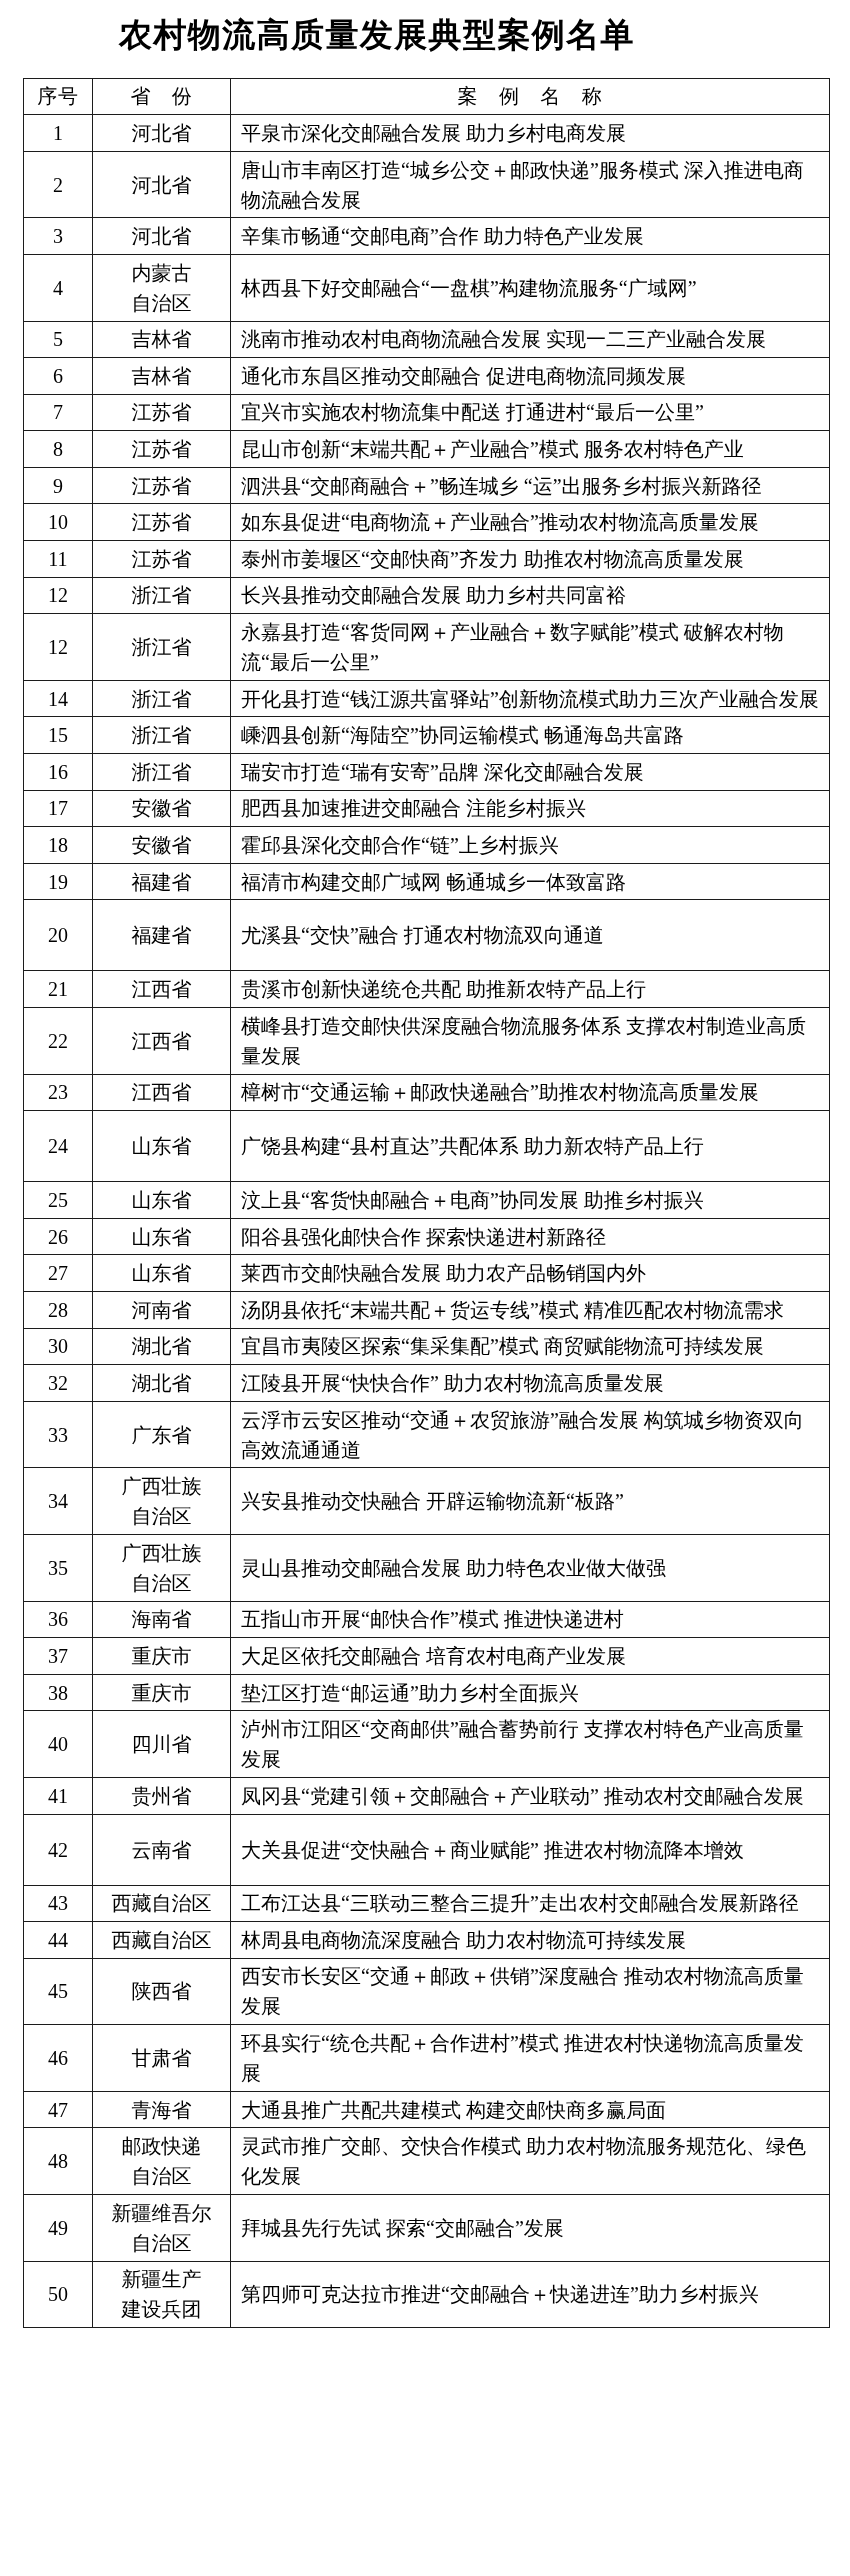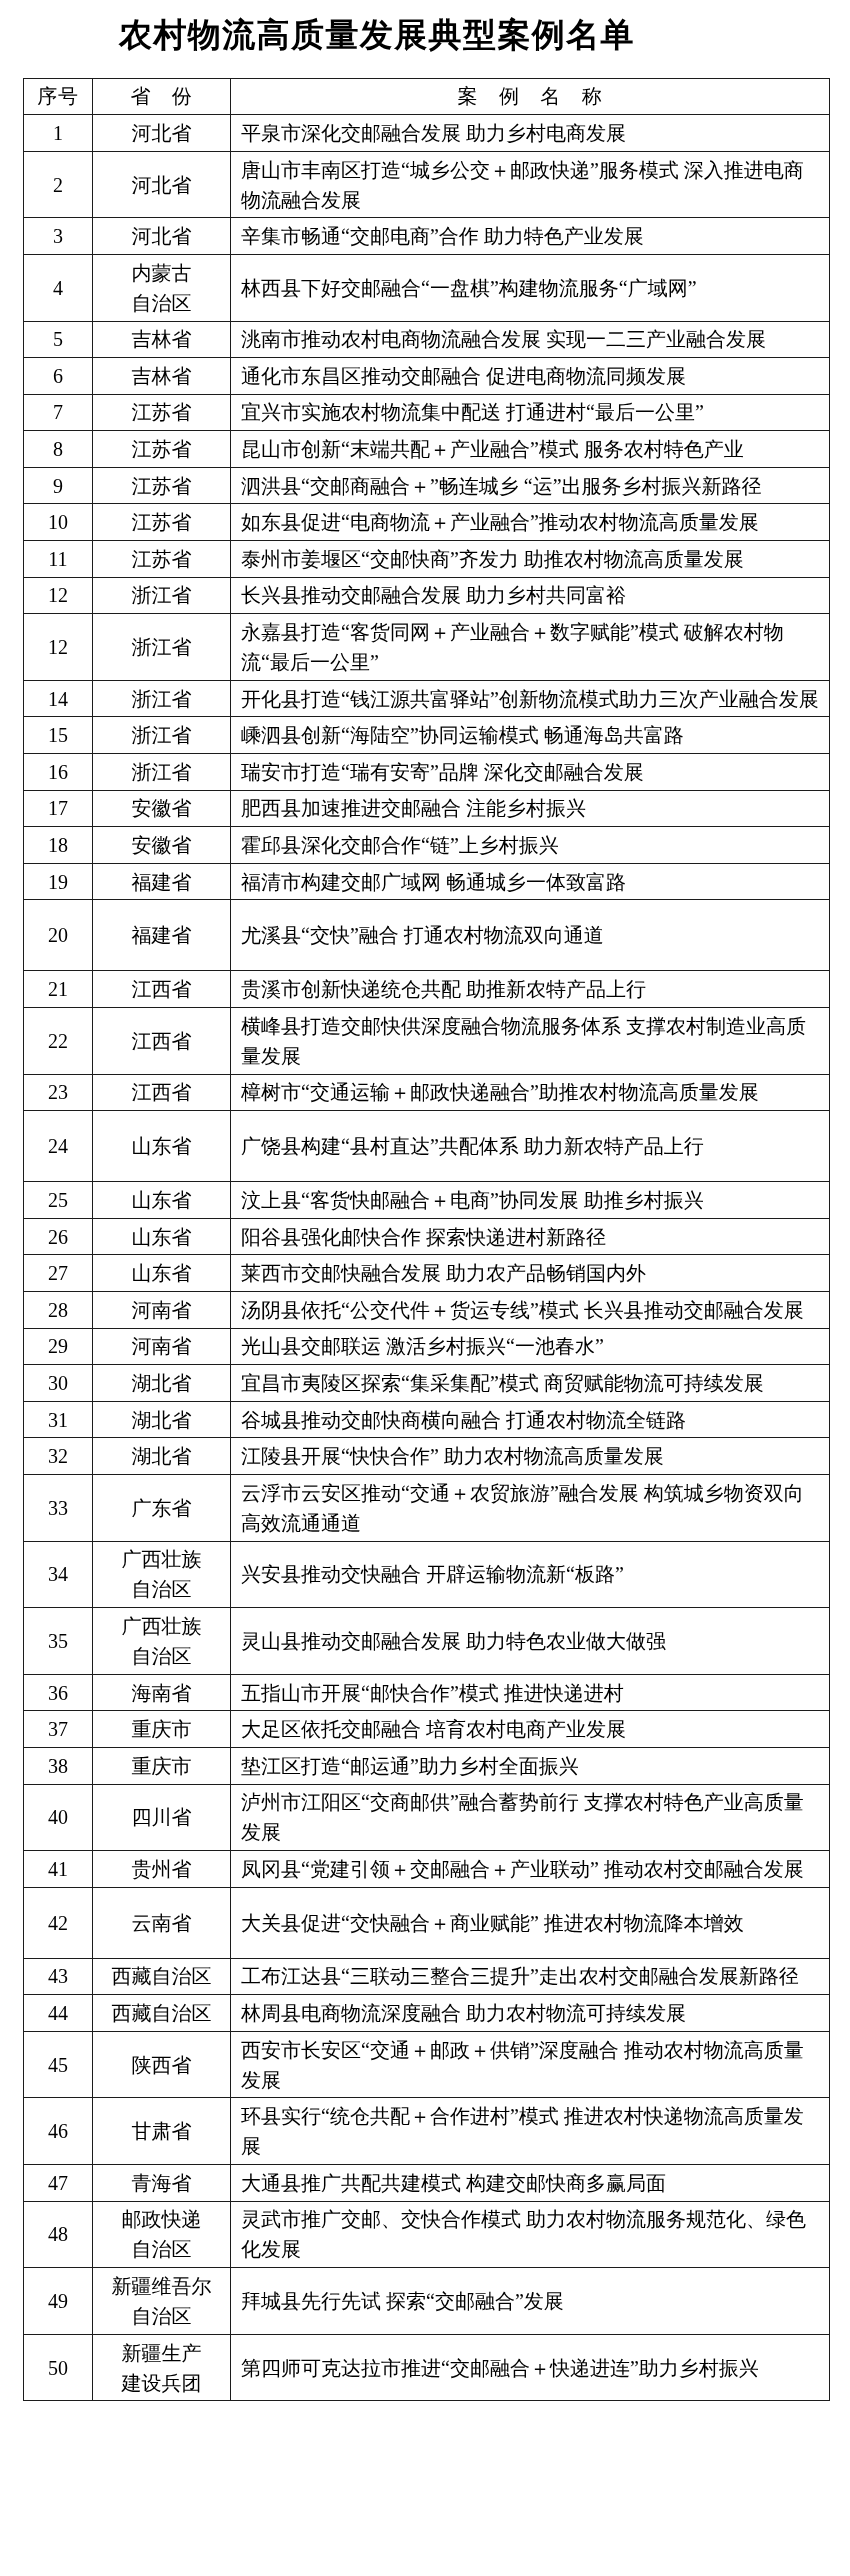--- a/index.html
+++ b/index.html
@@ -216,36 +216,26 @@
           <td class="col-case">阳谷县强化邮快合作 探索快递进村新路径</td>
         </tr>
         <tr class="row-normal">
           <td class="col-no">27</td>
           <td class="col-province">山东省</td>
           <td class="col-case">莱西市交邮快融合发展 助力农产品畅销国内外</td>
         </tr>
         <tr class="row-normal">
           <td class="col-no">28</td>
           <td class="col-province">河南省</td>
-          <td class="col-case">汤阴县依托“公交代件＋货运专线”模式 长兴县推动交邮融合发展</td>
-        </tr>
-        <tr class="row-normal">
-          <td class="col-no">29</td>
-          <td class="col-province">河南省</td>
-          <td class="col-case">光山县交邮联运 激活乡村振兴“一池春水”</td>
+          <td class="col-case">汤阴县依托“末端共配＋货运专线”模式 精准匹配农村物流需求</td>
         </tr>
         <tr class="row-normal">
           <td class="col-no">30</td>
           <td class="col-province">湖北省</td>
           <td class="col-case">宜昌市夷陵区探索“集采集配”模式 商贸赋能物流可持续发展</td>
-        </tr>
-        <tr class="row-normal">
-          <td class="col-no">31</td>
-          <td class="col-province">湖北省</td>
-          <td class="col-case">谷城县推动交邮快商横向融合 打通农村物流全链路</td>
         </tr>
         <tr class="row-normal">
           <td class="col-no">32</td>
           <td class="col-province">湖北省</td>
           <td class="col-case">江陵县开展“快快合作” 助力农村物流高质量发展</td>
         </tr>
         <tr class="row-normal">
           <td class="col-no">33</td>
           <td class="col-province">广东省</td>
           <td class="col-case">云浮市云安区推动“交通＋农贸旅游”融合发展 构筑城乡物资双向高效流通通道</td>

